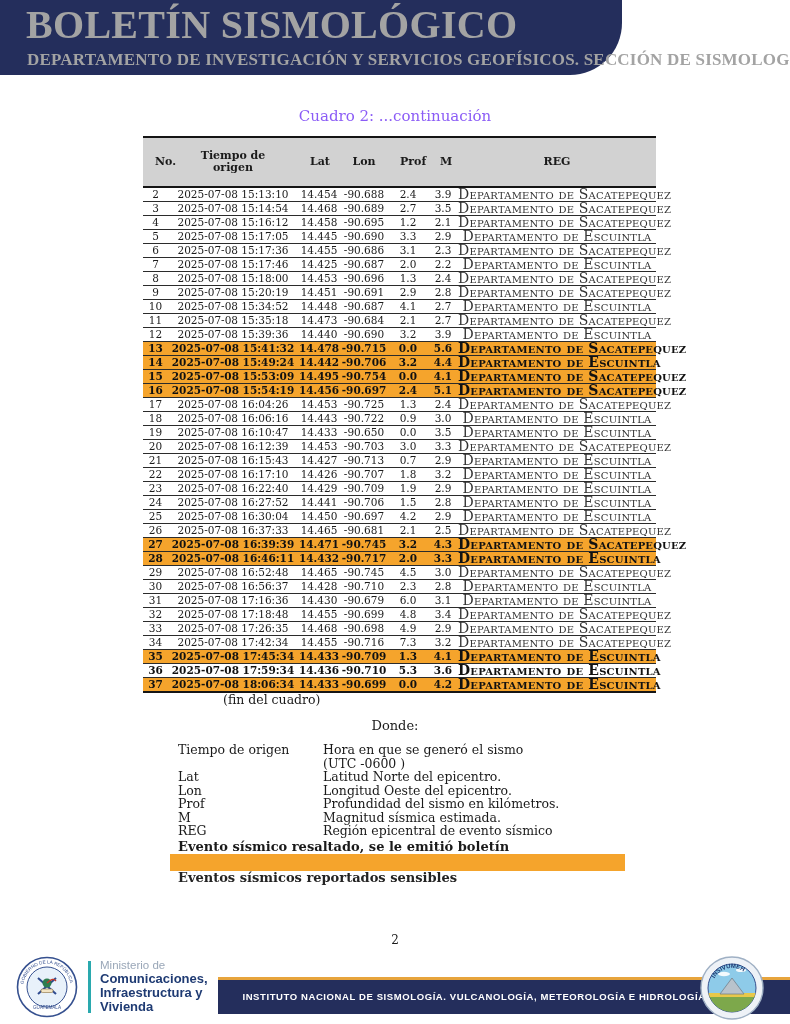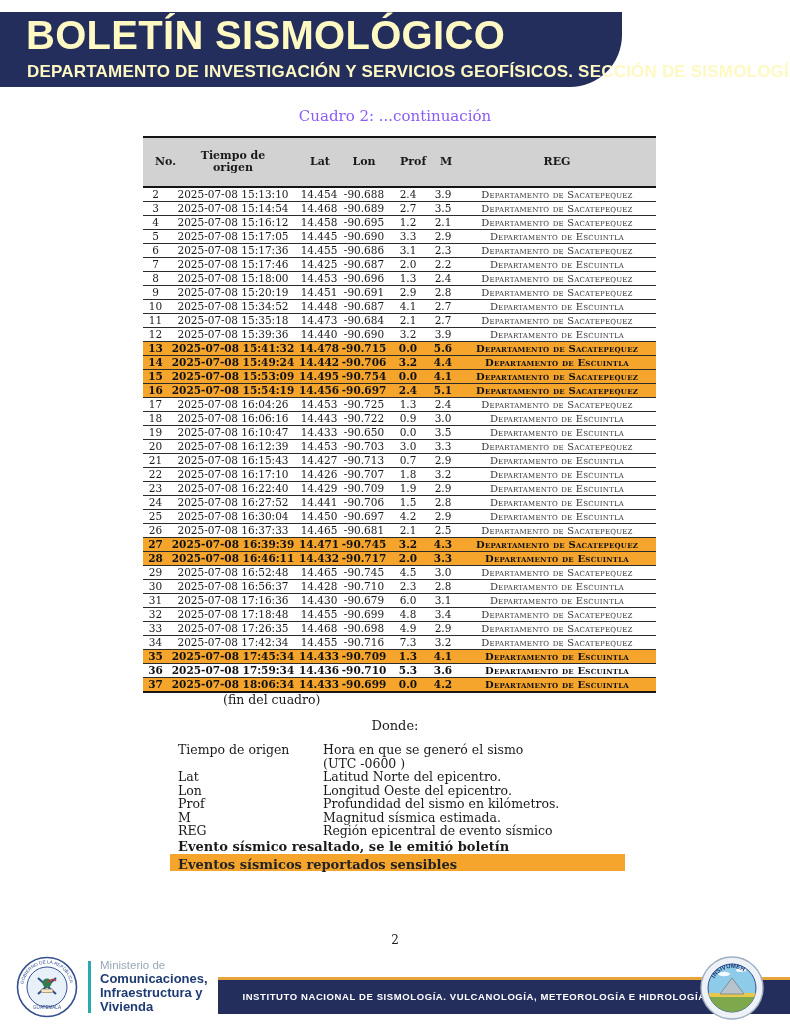--- a/index.html
+++ b/index.html
@@ -4,23 +4,23 @@
 <style>
   * { margin:0; padding:0; box-sizing:border-box; }
   html,body { background:#ffffff; }
   .page {
     position:relative; width:790px; height:1024px; background:#ffffff;
     font-family:"DejaVu Serif", serif; color:#1a1a1a; overflow:hidden;
   }
 
   
   .banner {
-    position:absolute; left:0; top:12px; width:622px; height:75px;
+    position:absolute; left:0; top:0; width:622px; height:75px;
     background:#242e5c; border-bottom-right-radius:52px;
-    font-family:Liberation Sans, sans-serif; color:#fef9c3;
+    font-family:Liberation Serif, serif; color:#a3a3a3;
   }
   .banner-title {
     position:absolute; left:26px; top:1px; font-size:40px; font-weight:bold;
     letter-spacing:0.3px; white-space:nowrap;
   }
   .banner-subtitle {
     position:absolute; left:27px; top:50px; font-size:17px; font-weight:bold;
     letter-spacing:0.2px; white-space:nowrap;
   }
 
@@ -40,21 +40,21 @@
     border-bottom:2px solid #151515; font-size:11px; font-weight:bold;
     text-align:center; line-height:12px; padding:12px;
   }
   .ev-table td {
     height:14px; border-bottom:1px solid #2b2b2b; font-size:10.5px;
     text-align:center; line-height:13px; padding:0; white-space:nowrap;
     color:#1b1b1b;
   }
   .ev-table tbody tr:last-child td { border-bottom:2px solid #151515; }
   .ev-table td.reg-cell {
-    font-variant:small-caps; font-size:10px; letter-spacing:0.2px; color:#333;
+    font-variant:small-caps; font-size:14px; letter-spacing:0.2px; color:#333;
   }
   .ev-table tr.sensible { background:#f5a42c; }
   .ev-table tr.sensible td { font-weight:bold; color:#111; }
   .ev-table tr.boletin td { font-weight:bold; color:#111; }
 
   .fin { position:absolute; left:223px; top:692px; font-size:12.5px; }
 
   
   .donde { position:absolute; top:718px; left:0; width:790px; text-align:center; font-size:13px; }
   table.defs {
@@ -64,21 +64,21 @@
   .defs td { vertical-align:top; line-height:13.5px; padding:0; }
   .defs td.term { width:145px; }
   .defs td.def  { width:320px; }
 
   .legend-bold {
     position:absolute; left:178px; top:839px; font-size:13px; font-weight:bold;
   }
   .legend-orange {
     position:absolute; left:170px; top:854px; width:455px; height:17px;
     background:#f5a42c; font-size:13px; font-weight:bold; color:#232323;
-    padding:3px 0 0 8px; line-height:16px;
+    padding:16px 0 0 8px; line-height:16px;
   }
 
   
   .page-num { position:absolute; top:933px; left:0; width:790px; text-align:center; font-size:12px; }
 
   .footer-bar {
     position:absolute; left:218px; top:977px; width:572px; height:37px;
     background:#242e5c; border-top:3px solid #e7a43c;
   }
   .footer-bar-label {

